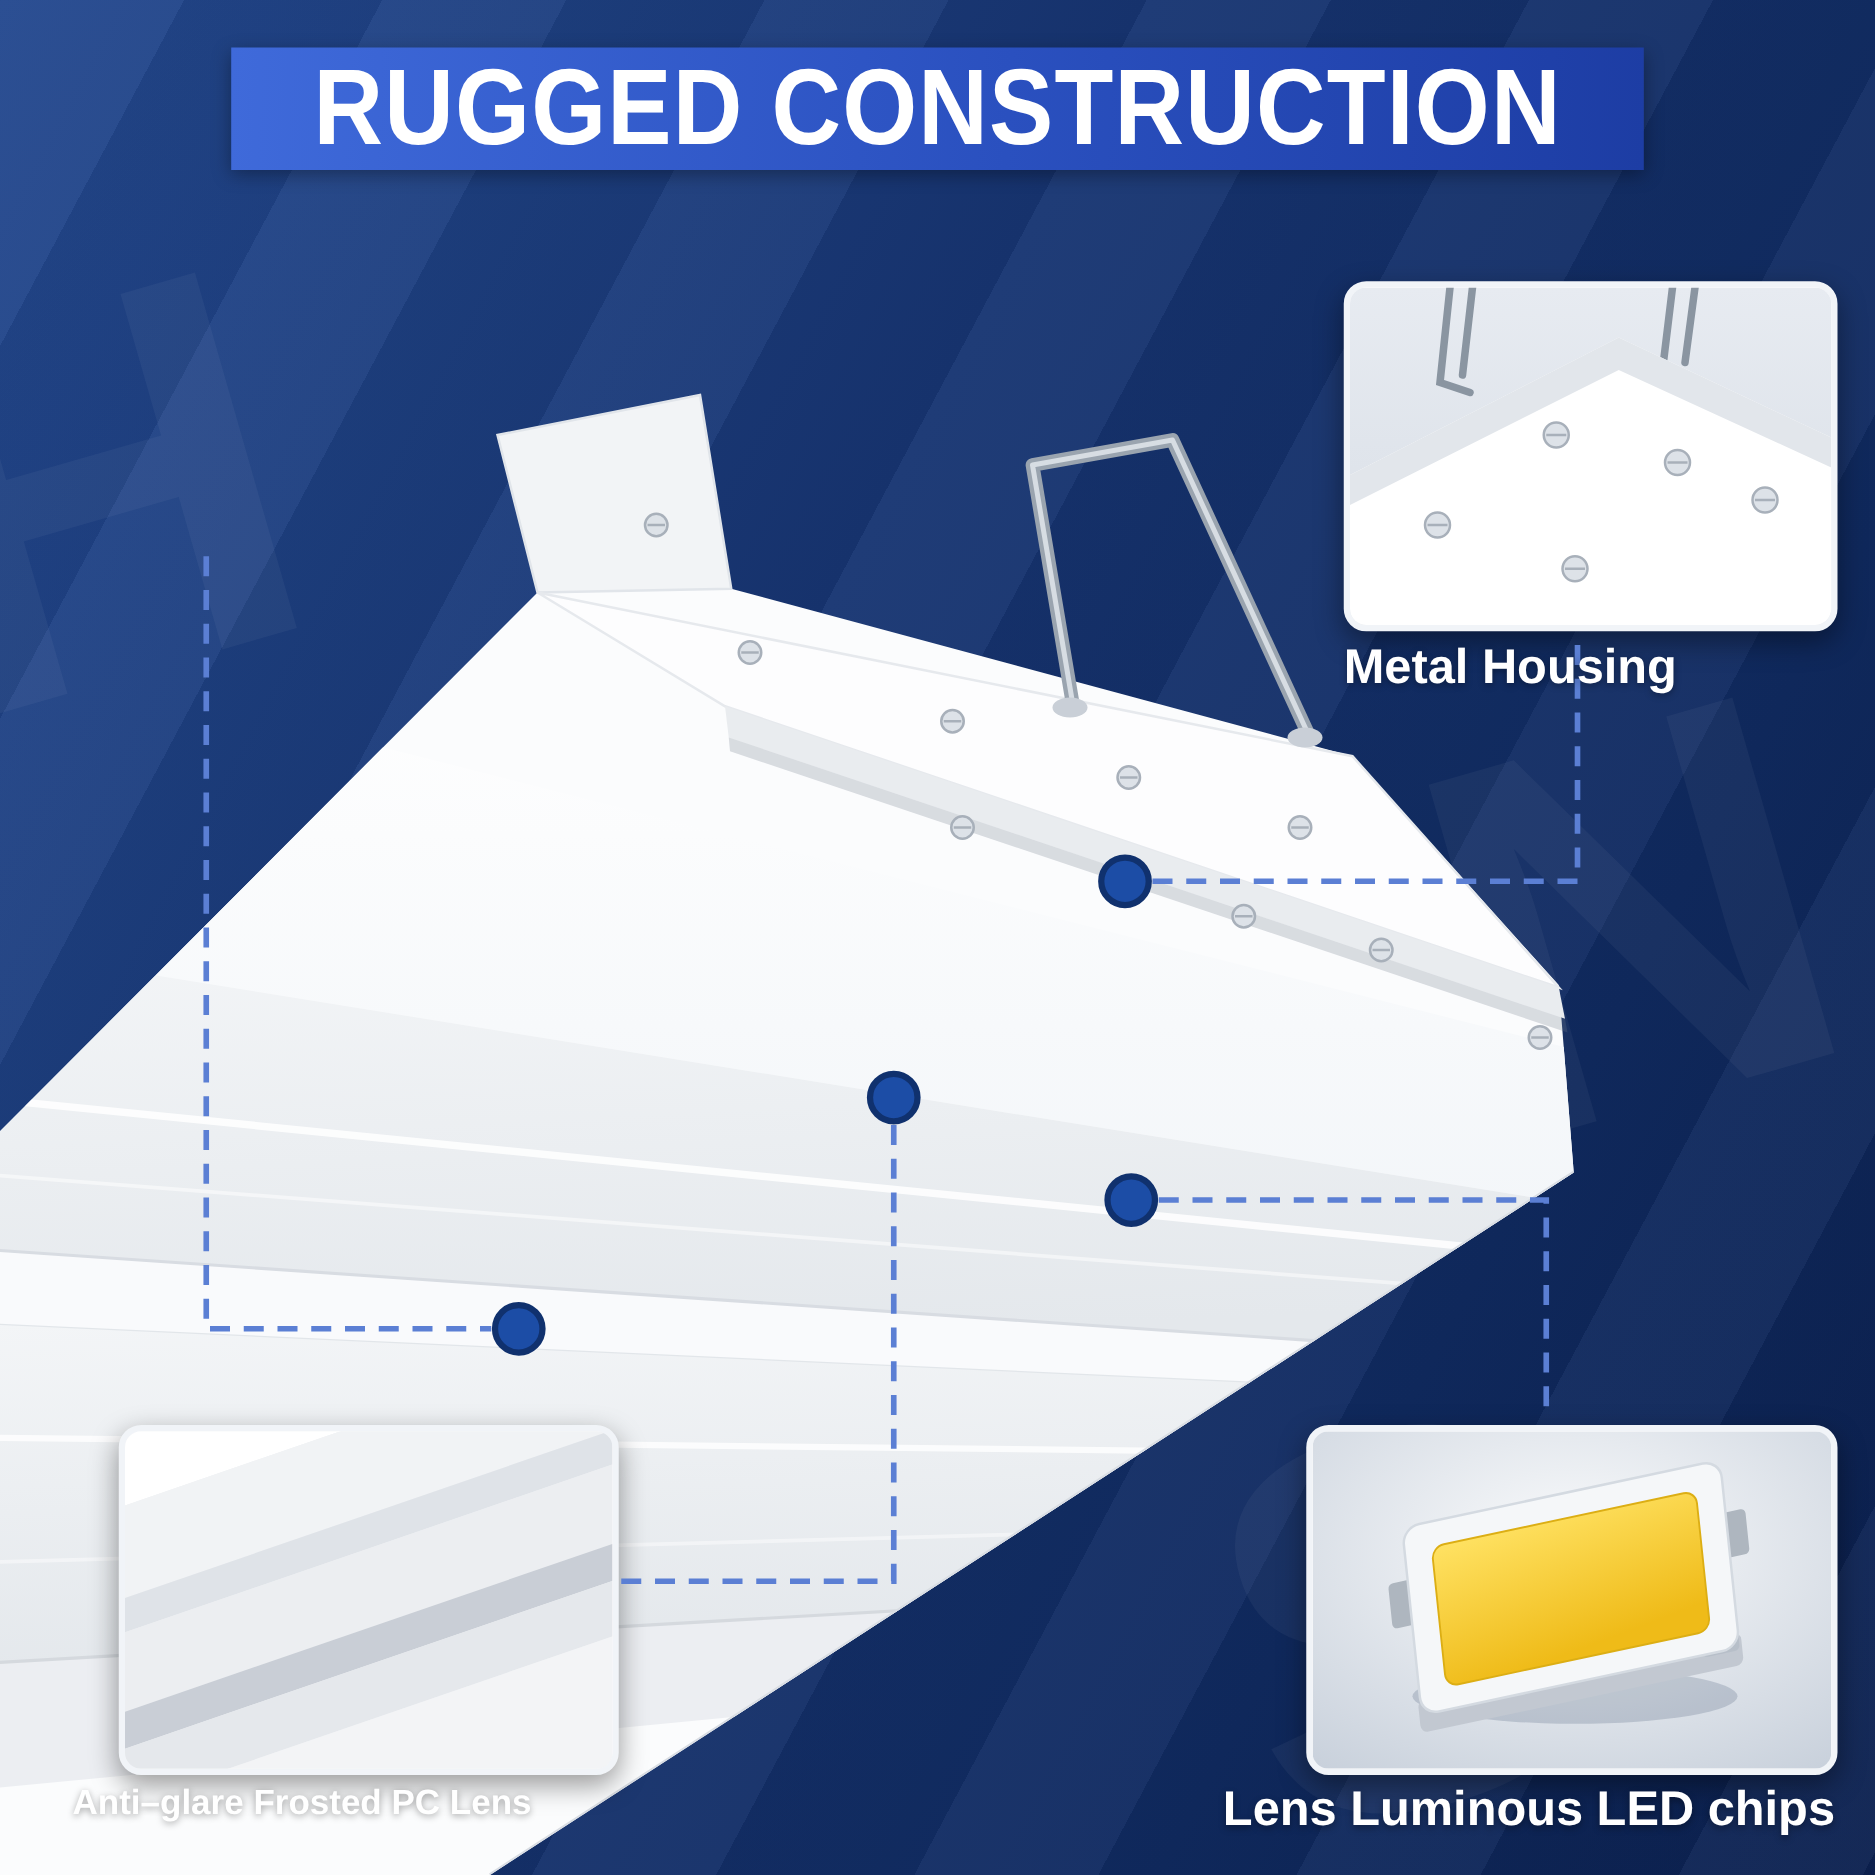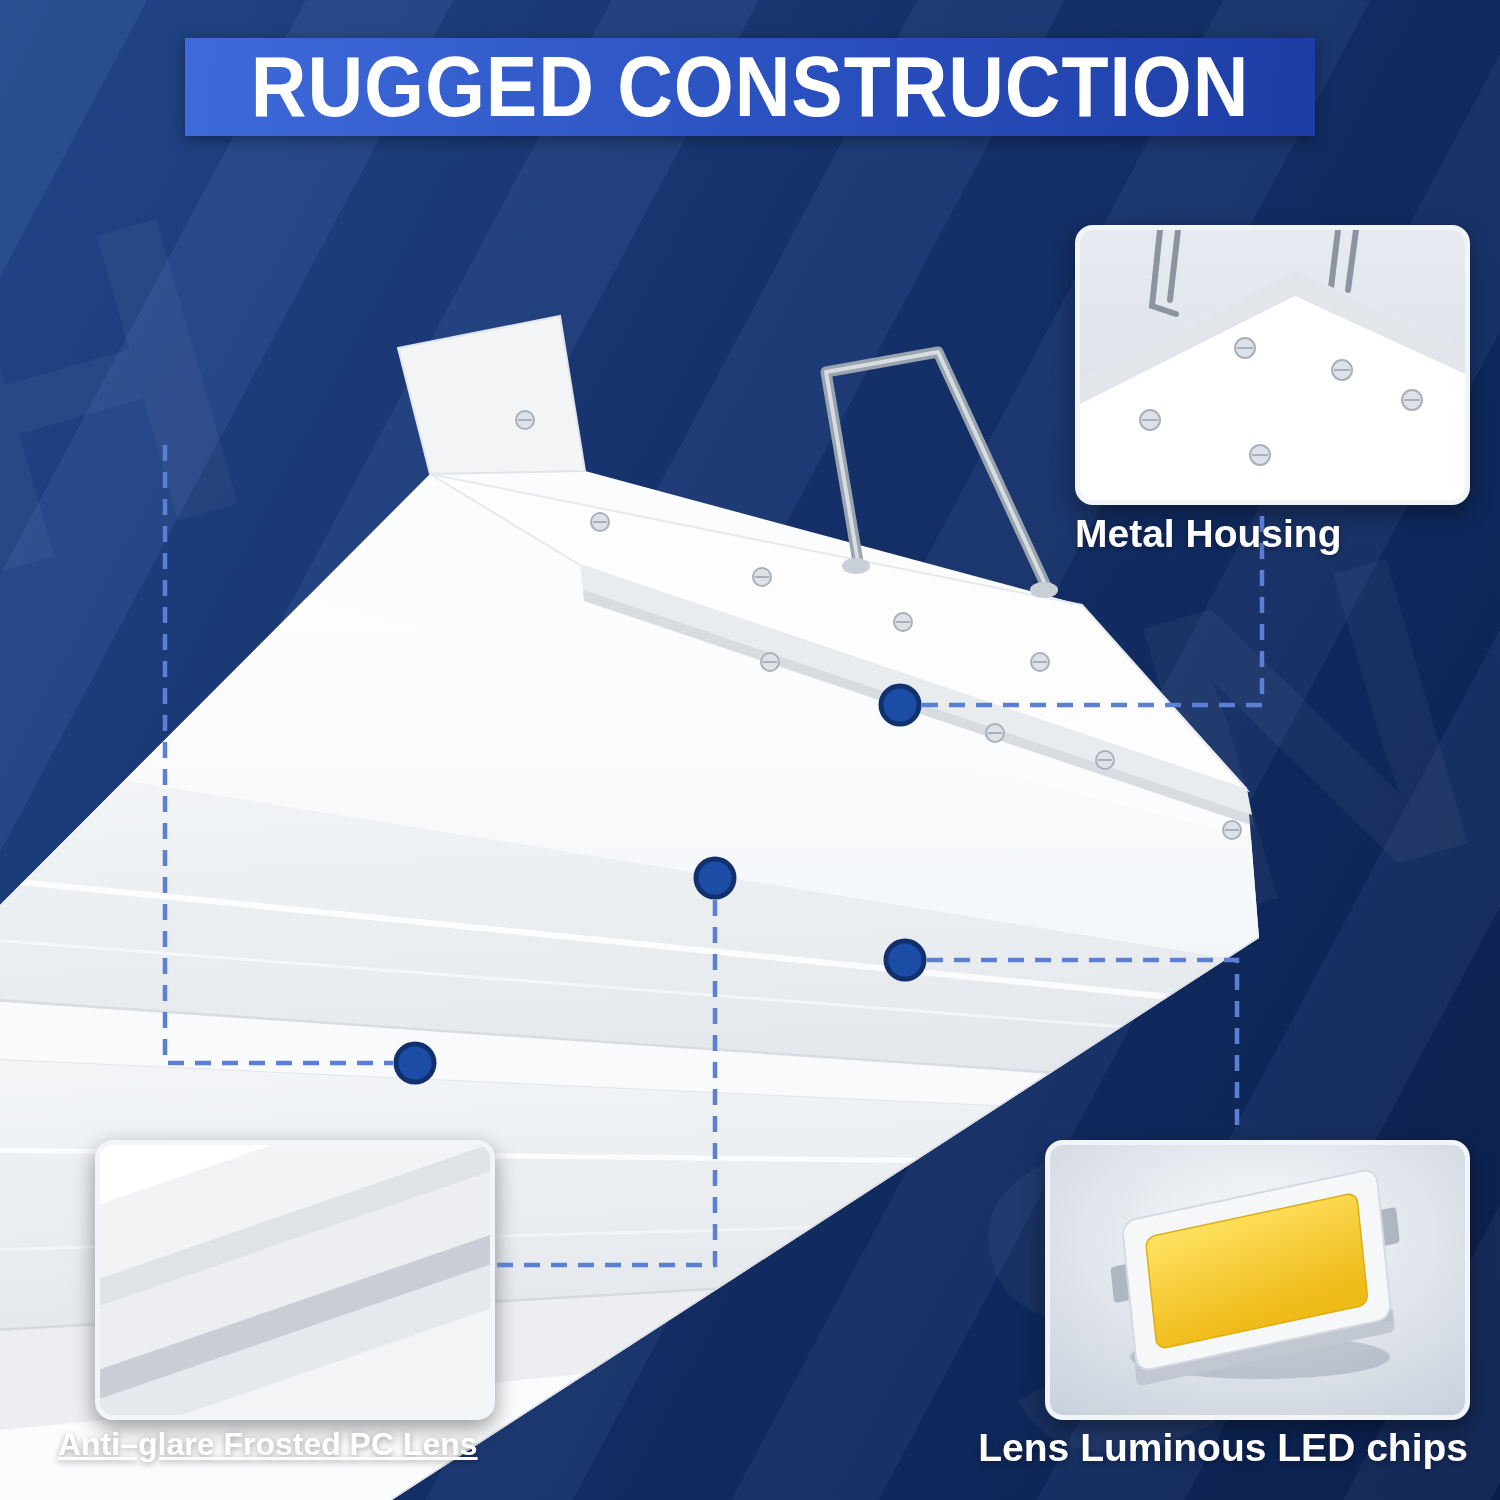--- a/index.html
+++ b/index.html
@@ -35,21 +35,21 @@
   }
   .inset-metal{left:1075px;top:225px;width:385px;height:270px;}
   .inset-lens{left:95px;top:1140px;width:390px;height:270px;}
   .inset-led{left:1045px;top:1140px;width:415px;height:270px;}
   .label{
     position:absolute;z-index:7;color:#ffffff;font-weight:bold;white-space:nowrap;
     text-shadow:0 2px 6px rgba(0,0,0,0.35);
   }
   .label-driver{left:62px;top:340px;font-size:37px;line-height:1.4;}
   .label-metal{left:1075px;top:512px;width:385px;text-align:left;font-size:39px;}
-  .label-lens{left:58px;top:1426px;font-size:32px;text-decoration:underline;}
+  .label-lens{left:58px;top:1426px;font-size:28px;}
   .label-led{right:32px;top:1426px;font-size:39px;}
 </style>
 </head>
 <body>
 
 <div class="bg-stripes"></div>
 <div class="watermark" style="left:-80px;top:180px;">H</div>
 <div class="watermark" style="left:520px;top:700px;">G</div>
 <div class="watermark" style="left:1150px;top:520px;">N</div>
 <div class="watermark" style="left:980px;top:1080px;">S</div>

